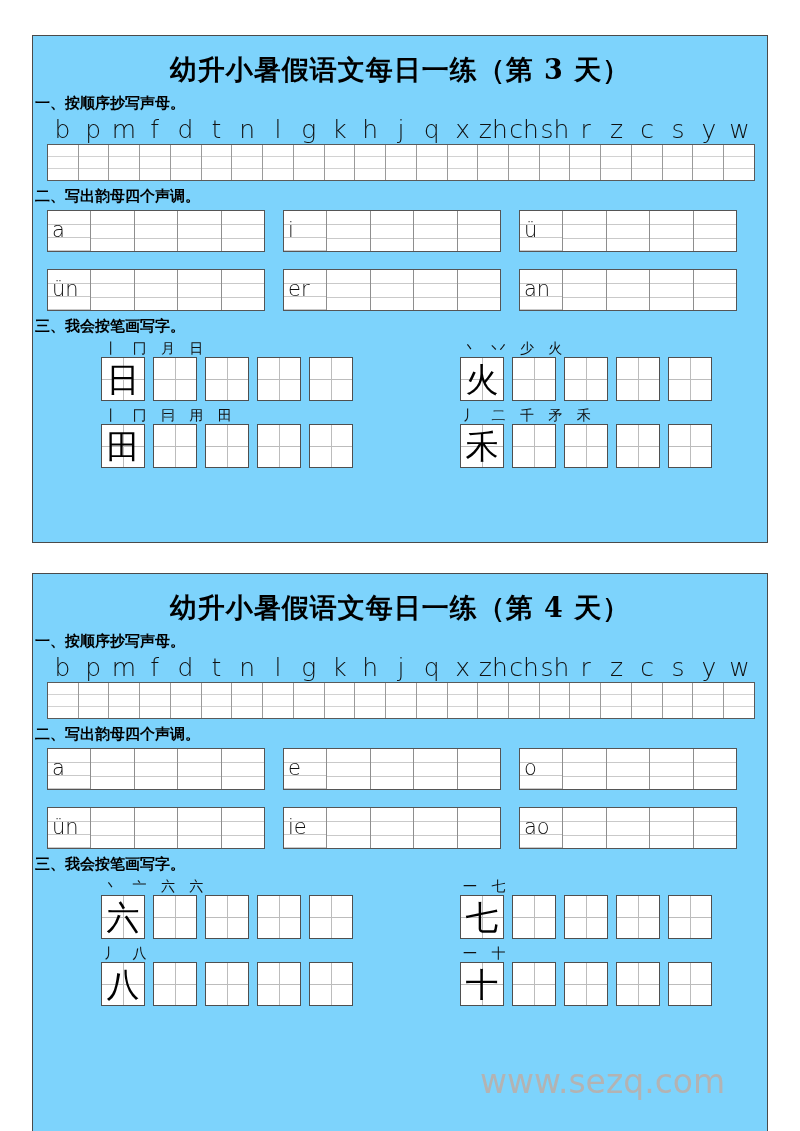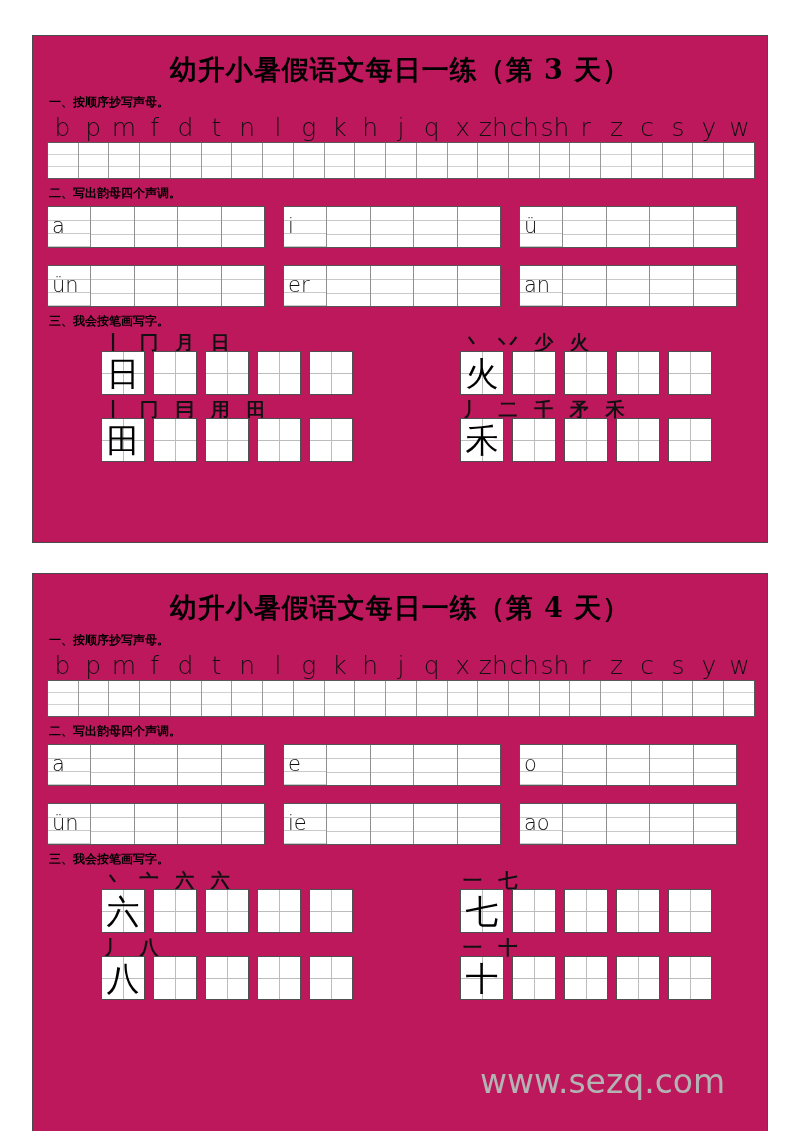--- a/index.html
+++ b/index.html
@@ -14,43 +14,43 @@
     font-family: "Liberation Sans", sans-serif;
     overflow: hidden;
   }
 
   .page {
     position: absolute;
     left: 32px;
     width: 736px;
     border: 1.6px solid #4a4a4a;
     box-sizing: border-box;
-    background: #be185d;
+    background: #7dd3fc;
   }
   #worksheet-day3 { top: 35px; height: 508px; }
   #worksheet-day4 { top: 573px; height: 642px; }
 
   .title {
     text-align: center;
     font-family: "DejaVu Serif", "Liberation Serif", serif;
     font-weight: bold;
     font-size: 27px;
     letter-spacing: 1px;
     color: #000;
     margin-top: 16px;
     margin-bottom: 6px;
     white-space: nowrap;
   }
 
   .section-head {
     font-family: Liberation Mono, monospace;
     font-weight: bold;
-    font-size: 12px;
+    font-size: 15px;
     color: #000;
-    margin: 6px 0 4px 16px;
+    margin: 6px 0 4px 2px;
   }
 
   
   .sheng-letters {
     display: flex;
     margin: 0 12px 1px 14px;
     font-size: 25px;
     color: #111;
     font-family: "DejaVu Sans", sans-serif;
     font-weight: 300;
@@ -138,28 +138,27 @@
     margin: 2px 8px 0 8px;
   }
   .zi-col {
     flex: 1 1 0;
     padding-left: 60px;
     box-sizing: border-box;
   }
   .zi-group { margin-bottom: 6px; }
   .strokes {
     font-family: "DejaVu Sans", "Liberation Sans", sans-serif;
-    font-size: 19px;
+    font-size: 14px;
     color: #111;
     letter-spacing: 5px;
     height: 17px;
     line-height: 17px;
     white-space: nowrap;
     padding-left: 3px;
-    font-weight: bold;
   }
   .zi-boxes { display: flex; gap: 8px; }
   .zi-box {
     width: 44px;
     height: 44px;
     border: 1.4px solid #4f4f4f;
     box-sizing: border-box;
     position: relative;
     background: #fff;
   }

